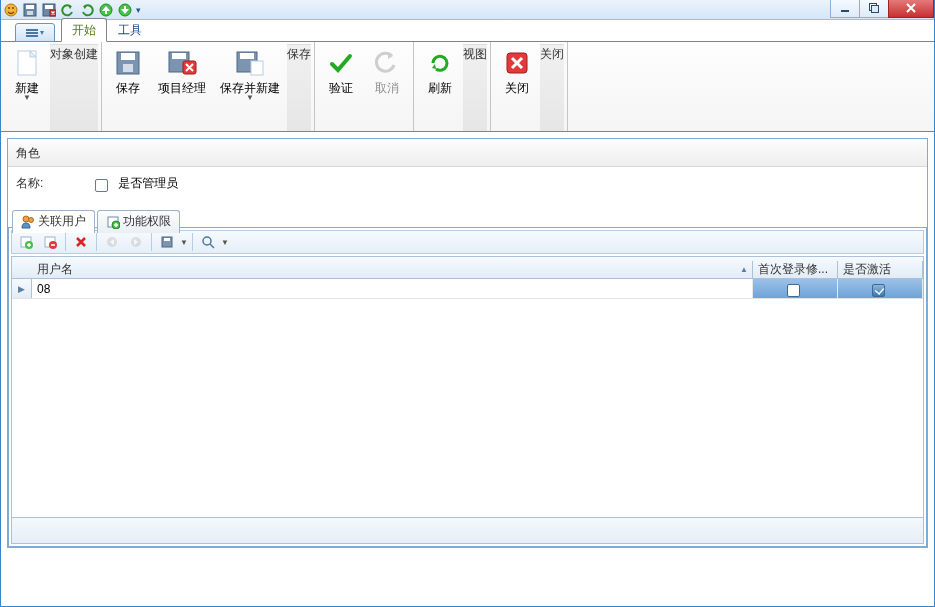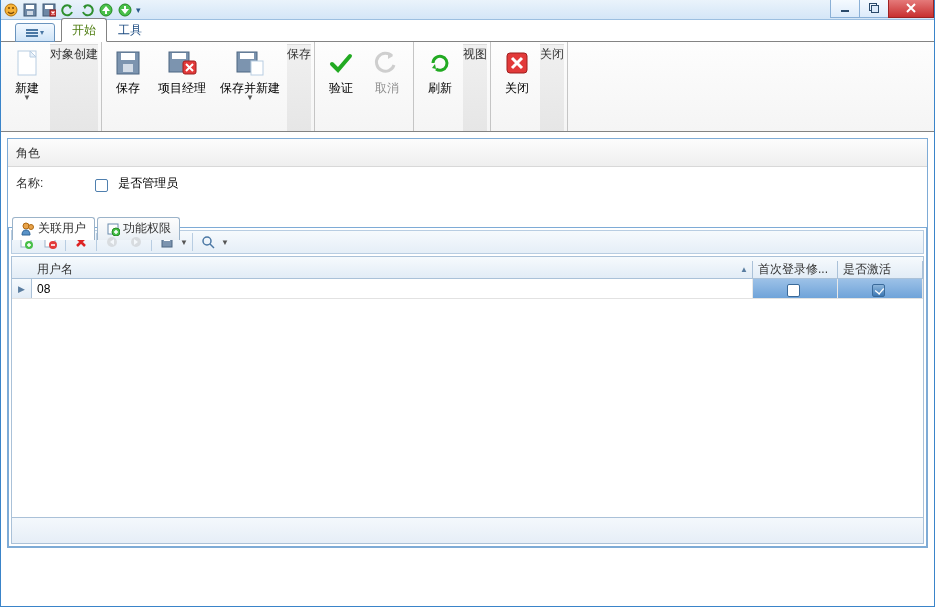--- a/index.html
+++ b/index.html
@@ -86,21 +86,21 @@
   }
   .checkbox.selected {
     background:linear-gradient(to bottom,#8db6dc,#3d78b4);
   }
   .checkbox.selected::after {
     content:""; position:absolute; left:2px; top:-1px; width:7px; height:10px;
     border-right:2px solid #fff; border-bottom:2px solid #fff; transform:rotate(40deg) scale(0.65);
   }
 
   
-  .innertabs { display:flex; align-items:flex-end; padding-left:4px; position:relative; top:13px;}
+  .innertabs { display:flex; align-items:flex-end; padding-left:4px; position:relative; top:6px;}
   .itab {
     display:flex; align-items:center; gap:3px; padding:2px 8px 3px;
     border:1px solid #9bb3c9; background:linear-gradient(to bottom,#fdfdfd,#e9eff5);
     border-bottom:none; border-radius:3px 3px 0 0; margin-right:2px; color:#333;
   }
   .itab.active { background:#fff; font-weight:normal;}
   .inner-panel { border:1px solid #7eabd6; padding:2px; height:320px; display:flex; flex-direction:column;}
 
   
   .itoolbar {

